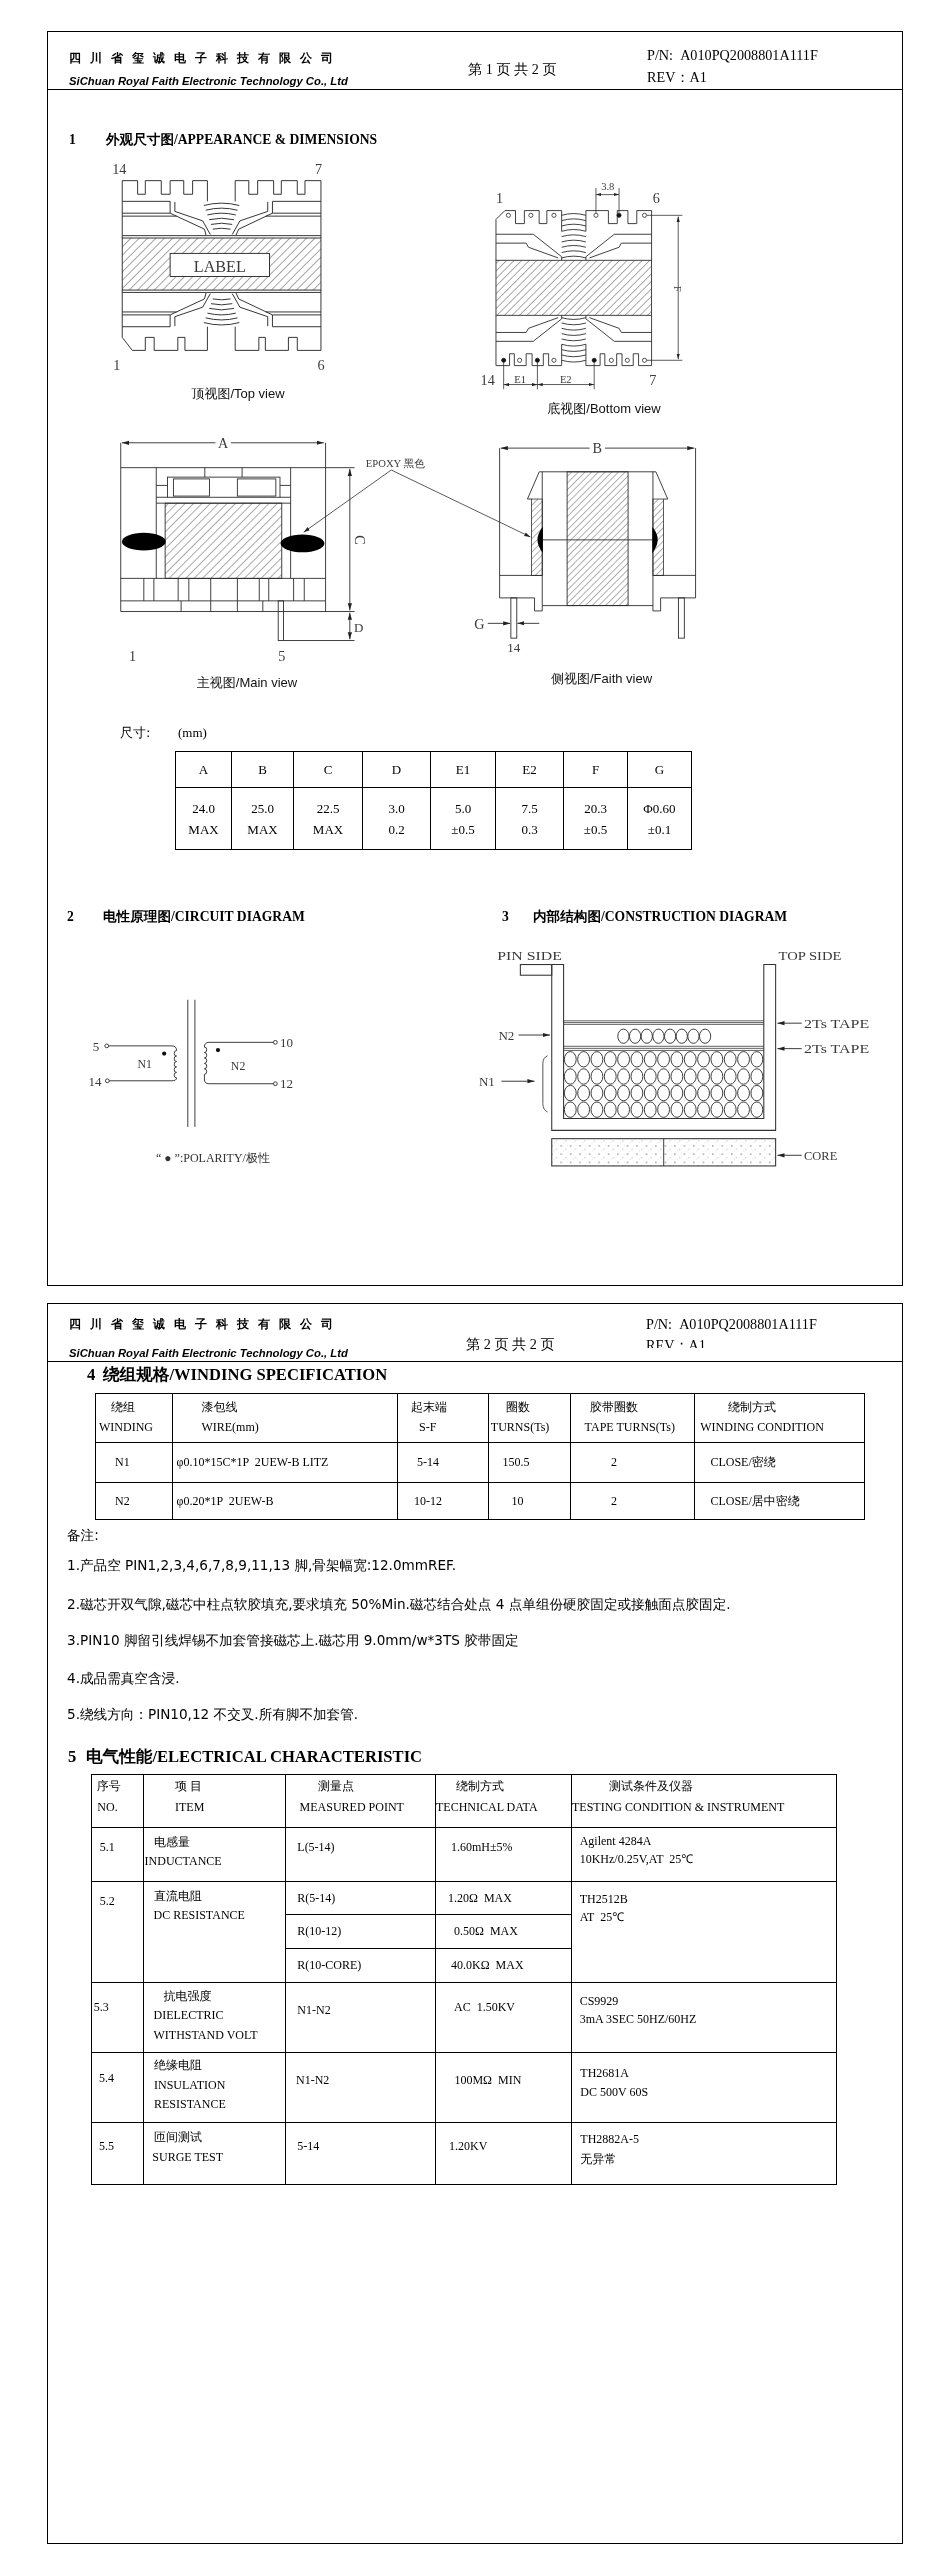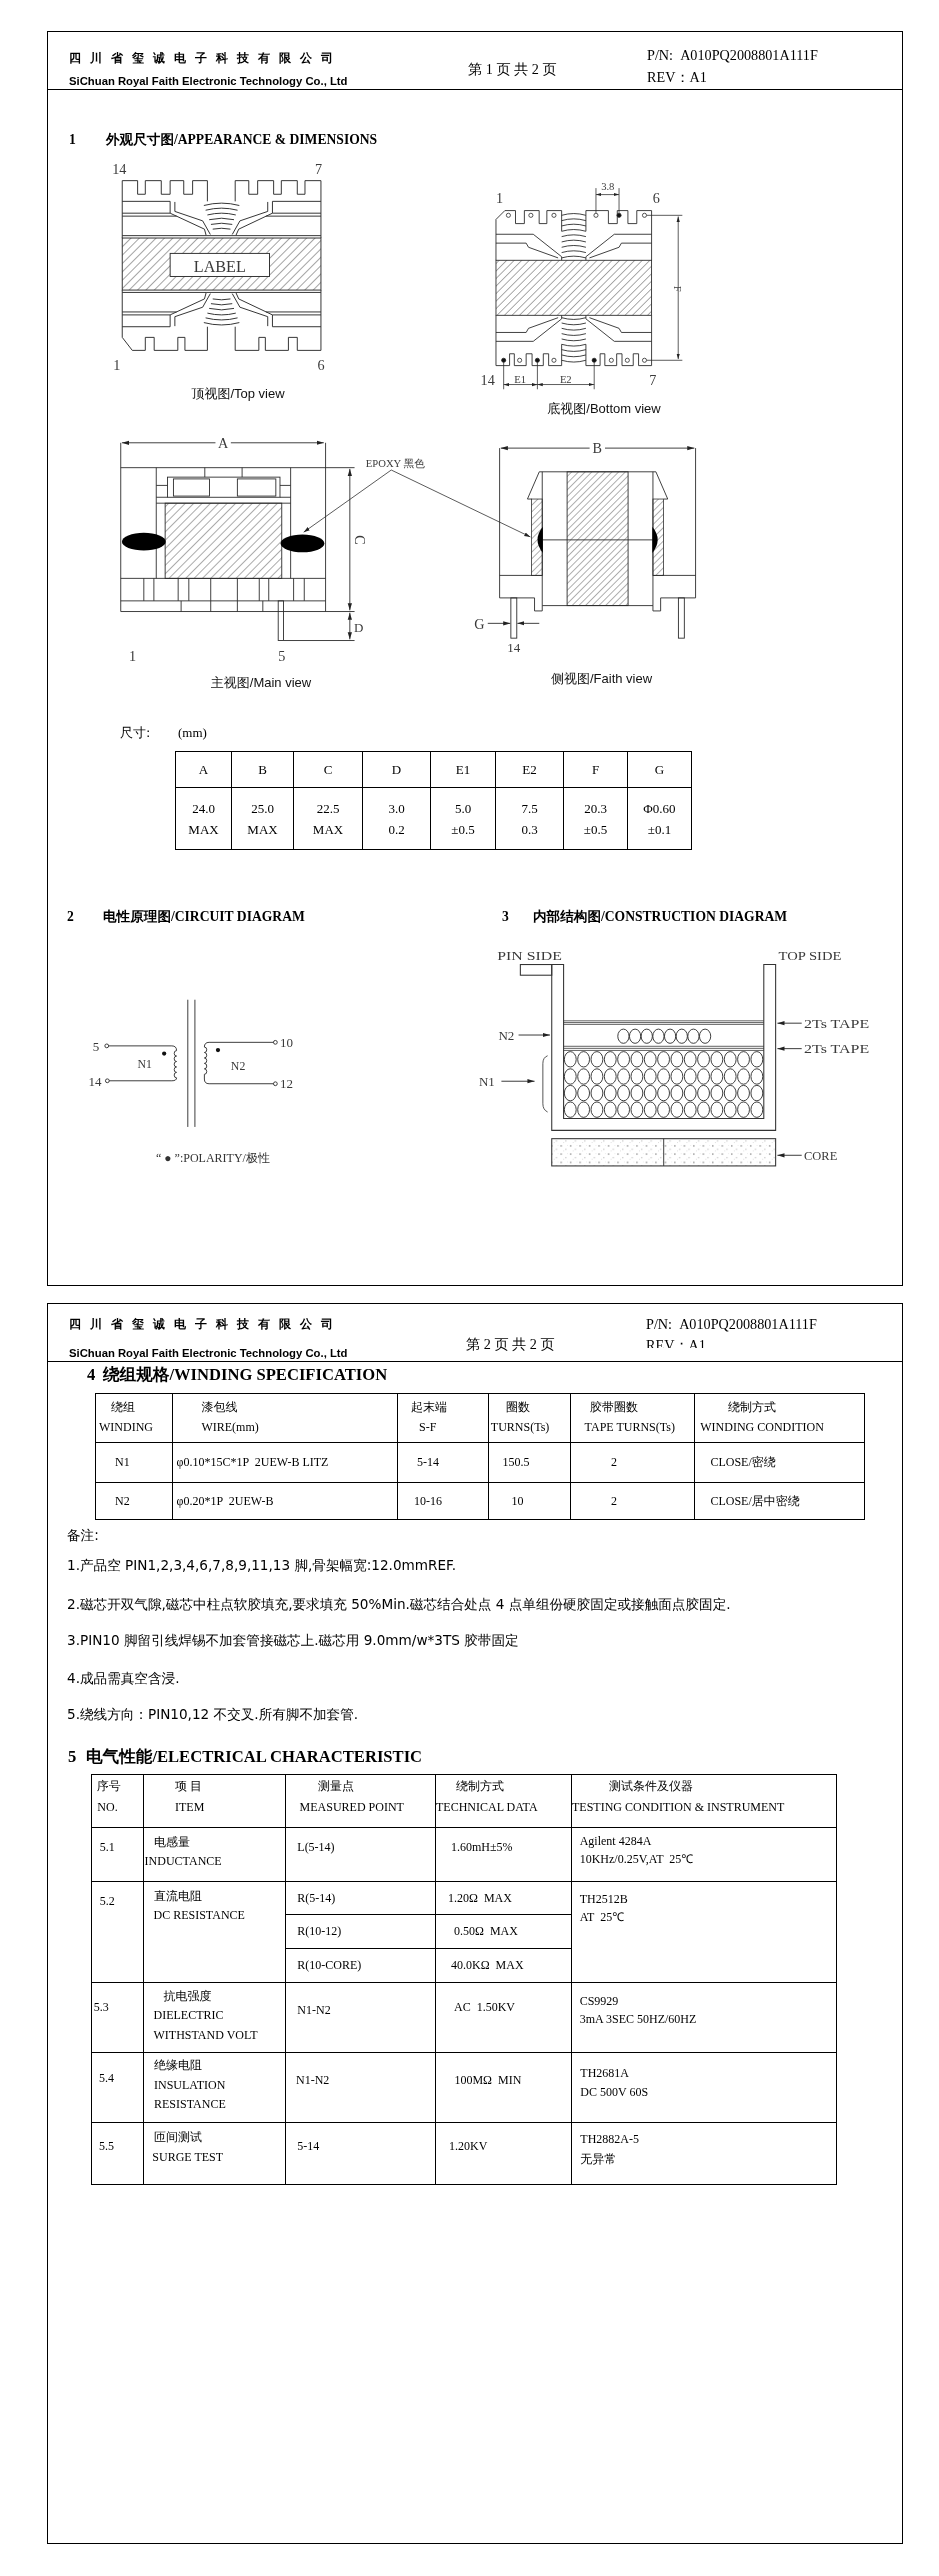--- a/index.html
+++ b/index.html
@@ -1,21 +1,21 @@
 <!DOCTYPE html>
 <html style="font-size:9.5px"><head>
 <meta charset="utf-8">
 <style>
 html,body{margin:0;padding:0;}
 body{width:940px;height:2576px;position:relative;background:#fff;overflow:hidden;font-family:"Liberation Serif",serif;color:#000;}
 .abs{position:absolute;}
 .frame{position:absolute;left:47px;width:854px;border:1.2px solid #000;}
 .rule{position:absolute;left:47px;width:856px;height:0;border-top:1.2px solid #000;}
 .cn-name{font-family:"DejaVu Sans",sans-serif;font-weight:bold;font-size:12px;line-height:20px;letter-spacing:9px;white-space:nowrap;}
-.en-name{font-family:"Liberation Sans",sans-serif;font-weight:bold;font-size:11.3px;line-height:14.2px;white-space:nowrap;}
+.en-name{font-family:"Liberation Sans",sans-serif;font-weight:bold;font-size:11.3px;line-height:14.2px;white-space:nowrap;font-style:italic;}
 .hdr-txt{font-family:"Liberation Serif",serif;font-size:14.2px;line-height:18px;white-space:pre;}
 .sec{font-family:"Liberation Serif",serif;font-weight:bold;font-size:13.6px;line-height:16.6px;white-space:nowrap;}
 .sec.big{font-size:16.6px;line-height:19px;}
 .caption{font-family:"Liberation Sans",sans-serif;font-size:13px;line-height:15.4px;white-space:nowrap;color:#111;text-align:center;}
 .plain{font-family:"DejaVu Sans",sans-serif;font-size:13px;line-height:16.6px;white-space:nowrap;}
 .note{font-family:"DejaVu Sans",sans-serif;font-size:13.6px;line-height:18px;white-space:pre;}
 table.grid{position:absolute;border-collapse:collapse;table-layout:fixed;font-family:"Liberation Serif",serif;font-size:12px;}
 table.grid td{border:0.9px solid #000;padding:0;vertical-align:top;white-space:nowrap;overflow:hidden;}
 table.grid td.mid{vertical-align:middle;}
 table.grid td.ctr{text-align:center;}
@@ -193,21 +193,21 @@
     <rect x="907" y="103" width="18" height="129" fill="url(#hatchSV)" stroke="#2a2a2a" stroke-width="1.3"></rect>
     <rect x="762" y="57" width="103" height="226" fill="url(#hatchSV)" stroke="#2a2a2a" stroke-width="1.5"></rect>
     <path d="M721,150 Q703,172 721,194 Z" fill="#000"></path>
     <path d="M906,150 Q924,172 906,194 Z" fill="#000"></path>
     <rect x="800" y="4" width="26" height="24" fill="#fff"></rect>
     <text class="dl" x="813" y="26" font-size="24" text-anchor="middle">B</text>
     <text class="dl" x="614" y="322" font-size="24" text-anchor="middle">G</text>
     <text class="dl" x="672" y="362" font-size="22" text-anchor="middle">14</text>
   </g>
 </svg>
-<div class="abs caption" style="left:172px;top:675px;width:178px">主视图/Main view</div>
+<div class="abs caption" style="left:158px;top:675px;width:178px">主视图/Main view</div>
 <div class="abs caption" style="left:551px;top:671px;text-align:left">侧视图/Faith view</div>
 
 <div class="abs plain" style="left:120px;top:725px">尺寸:</div>
 <div class="abs hdr-txt" style="left:178px;top:724px;font-size:13px">(mm)</div>
 <table class="grid" style="left:175px;top:751px;width:517px;font-size:13px">
   <colgroup>
       <col style="width:56px">
       <col style="width:62px">
       <col style="width:69px">
       <col style="width:68px">
@@ -454,21 +454,21 @@
     <td class="mid" style="padding-left:19px">N1</td>
     <td class="mid" style="padding-left:3.6px;white-space:pre">φ0.10*15C*1P  2UEW-B LITZ</td>
     <td class="mid" style="padding-left:19px">5-14</td>
     <td class="mid" style="padding-left:13.6px">150.5</td>
     <td class="mid" style="padding-left:40px">2</td>
     <td class="mid" style="padding-left:15.4px">CLOSE/密绕</td>
   </tr>
   <tr style="height:37px">
     <td class="mid" style="padding-left:19px">N2</td>
     <td class="mid" style="padding-left:3.6px;white-space:pre">φ0.20*1P  2UEW-B</td>
-    <td class="mid" style="padding-left:16px">10-16</td>
+    <td class="mid" style="padding-left:16px">10-12</td>
     <td class="mid" style="padding-left:22.5px">10</td>
     <td class="mid" style="padding-left:40px">2</td>
     <td class="mid" style="padding-left:15.4px">CLOSE/居中密绕</td>
   </tr>
 </tbody>
   </table>
 
 <div class="abs note" style="left:67px;top:1526px">备注:</div>
 <div class="abs note" style="left:67px;top:1556px">1.产品空 PIN1,2,3,4,6,7,8,9,11,13 脚,骨架幅宽:12.0mmREF.</div>
 <div class="abs note" style="left:67px;top:1595px">2.磁芯开双气隙,磁芯中柱点软胶填充,要求填充 50%Min.磁芯结合处点 4 点单组份硬胶固定或接触面点胶固定.</div>

